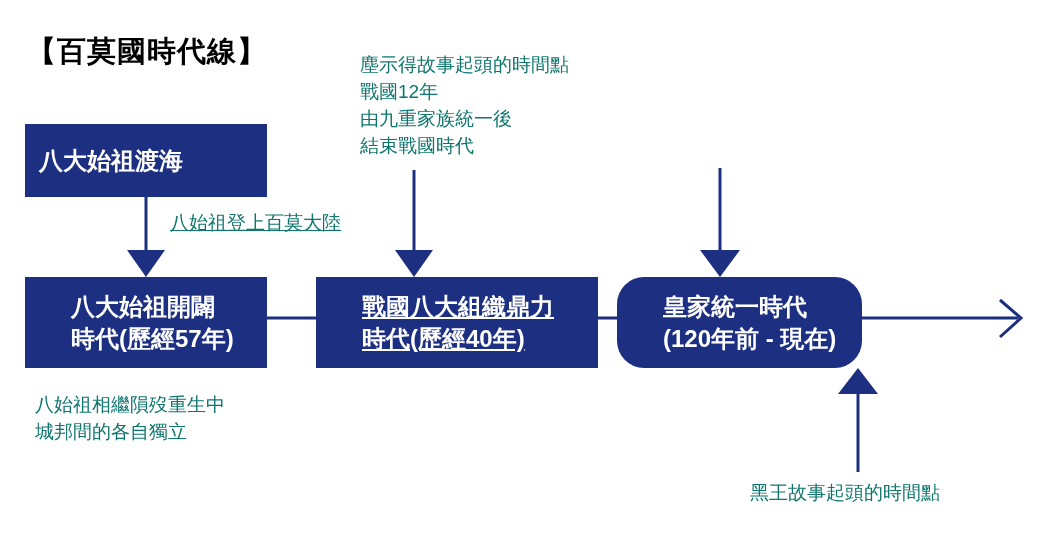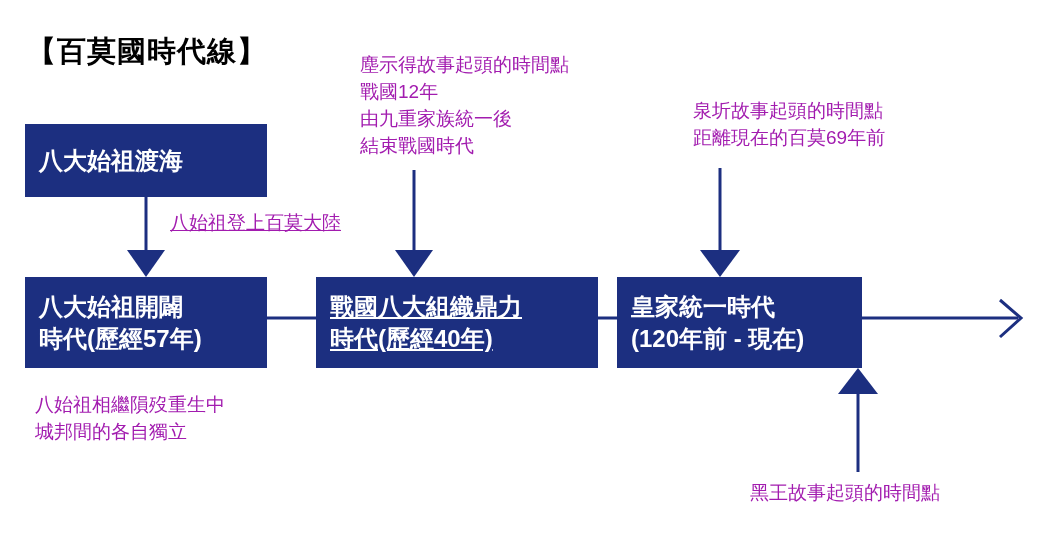--- a/index.html
+++ b/index.html
@@ -25,32 +25,32 @@
   .box{
     background:#1c2f80;
     color:#ffffff;
     display:flex; align-items:center;
     box-sizing:border-box;
     font-size:24px; font-weight:bold;
     line-height:1.32;
   }
   .box .inner{width:100%;}
   .box.center{justify-content:center;}
-  .box.left{justify-content:flex-end;text-align:left;}
+  .box.left{justify-content:flex-end;text-align:left;padding-left:32px;}
   .box .inner{padding:0 14px;}
   .box .l2{display:block;}
 
   #box-origin{left:25px;  top:124px; width:242px; height:73px;}
   #box-era1  {left:25px;  top:277px; width:242px; height:91px;}
   #box-era2  {left:316px; top:277px; width:282px; height:91px;text-decoration:underline;}
-  #box-era3  {left:617px; top:277px; width:245px; height:91px;}
+  #box-era3  {left:617px; top:277px; width:245px; height:91px;border-radius:27px;}
 
   
   .note{
-    color:#a21caf; font-size:19px; line-height:1.42;
+    color:#0f766e; font-size:19px; line-height:1.42;
     white-space:pre-line;
   }
   #note-chenshi{left:360px; top:52px;}
   #note-quanqi {left:693px; top:98px;}
   #note-onland {left:170px; top:210px; font-size:19px;text-decoration:underline;}
   #note-bottomleft{left:35px; top:392px;}
   #note-heiwang{left:750px; top:480px;}
 
   #note-history{
     left:876px; top:266px;
@@ -124,22 +124,20 @@
       <span class="l2">皇家統一時代</span>
       <span class="l2">(120年前 - 現在)</span>
     </span>
   </div>
 
   <div class="abs note" id="note-chenshi">塵示得故事起頭的時間點
 戰國12年
 由九重家族統一後
 結束戰國時代</div>
 
-  <div class="abs note" id="note-quanqi">泉圻故事起頭的時間點
-距離現在的百莫69年前</div>
 
   <div class="abs note" id="note-onland">八始祖登上百莫大陸</div>
 
   <div class="abs note" id="note-heiwang">黑王故事起頭的時間點</div>
 
   <div class="abs note" id="note-bottomleft">八始祖相繼隕歿重生中
 城邦間的各自獨立</div>
 
 
 </div>

